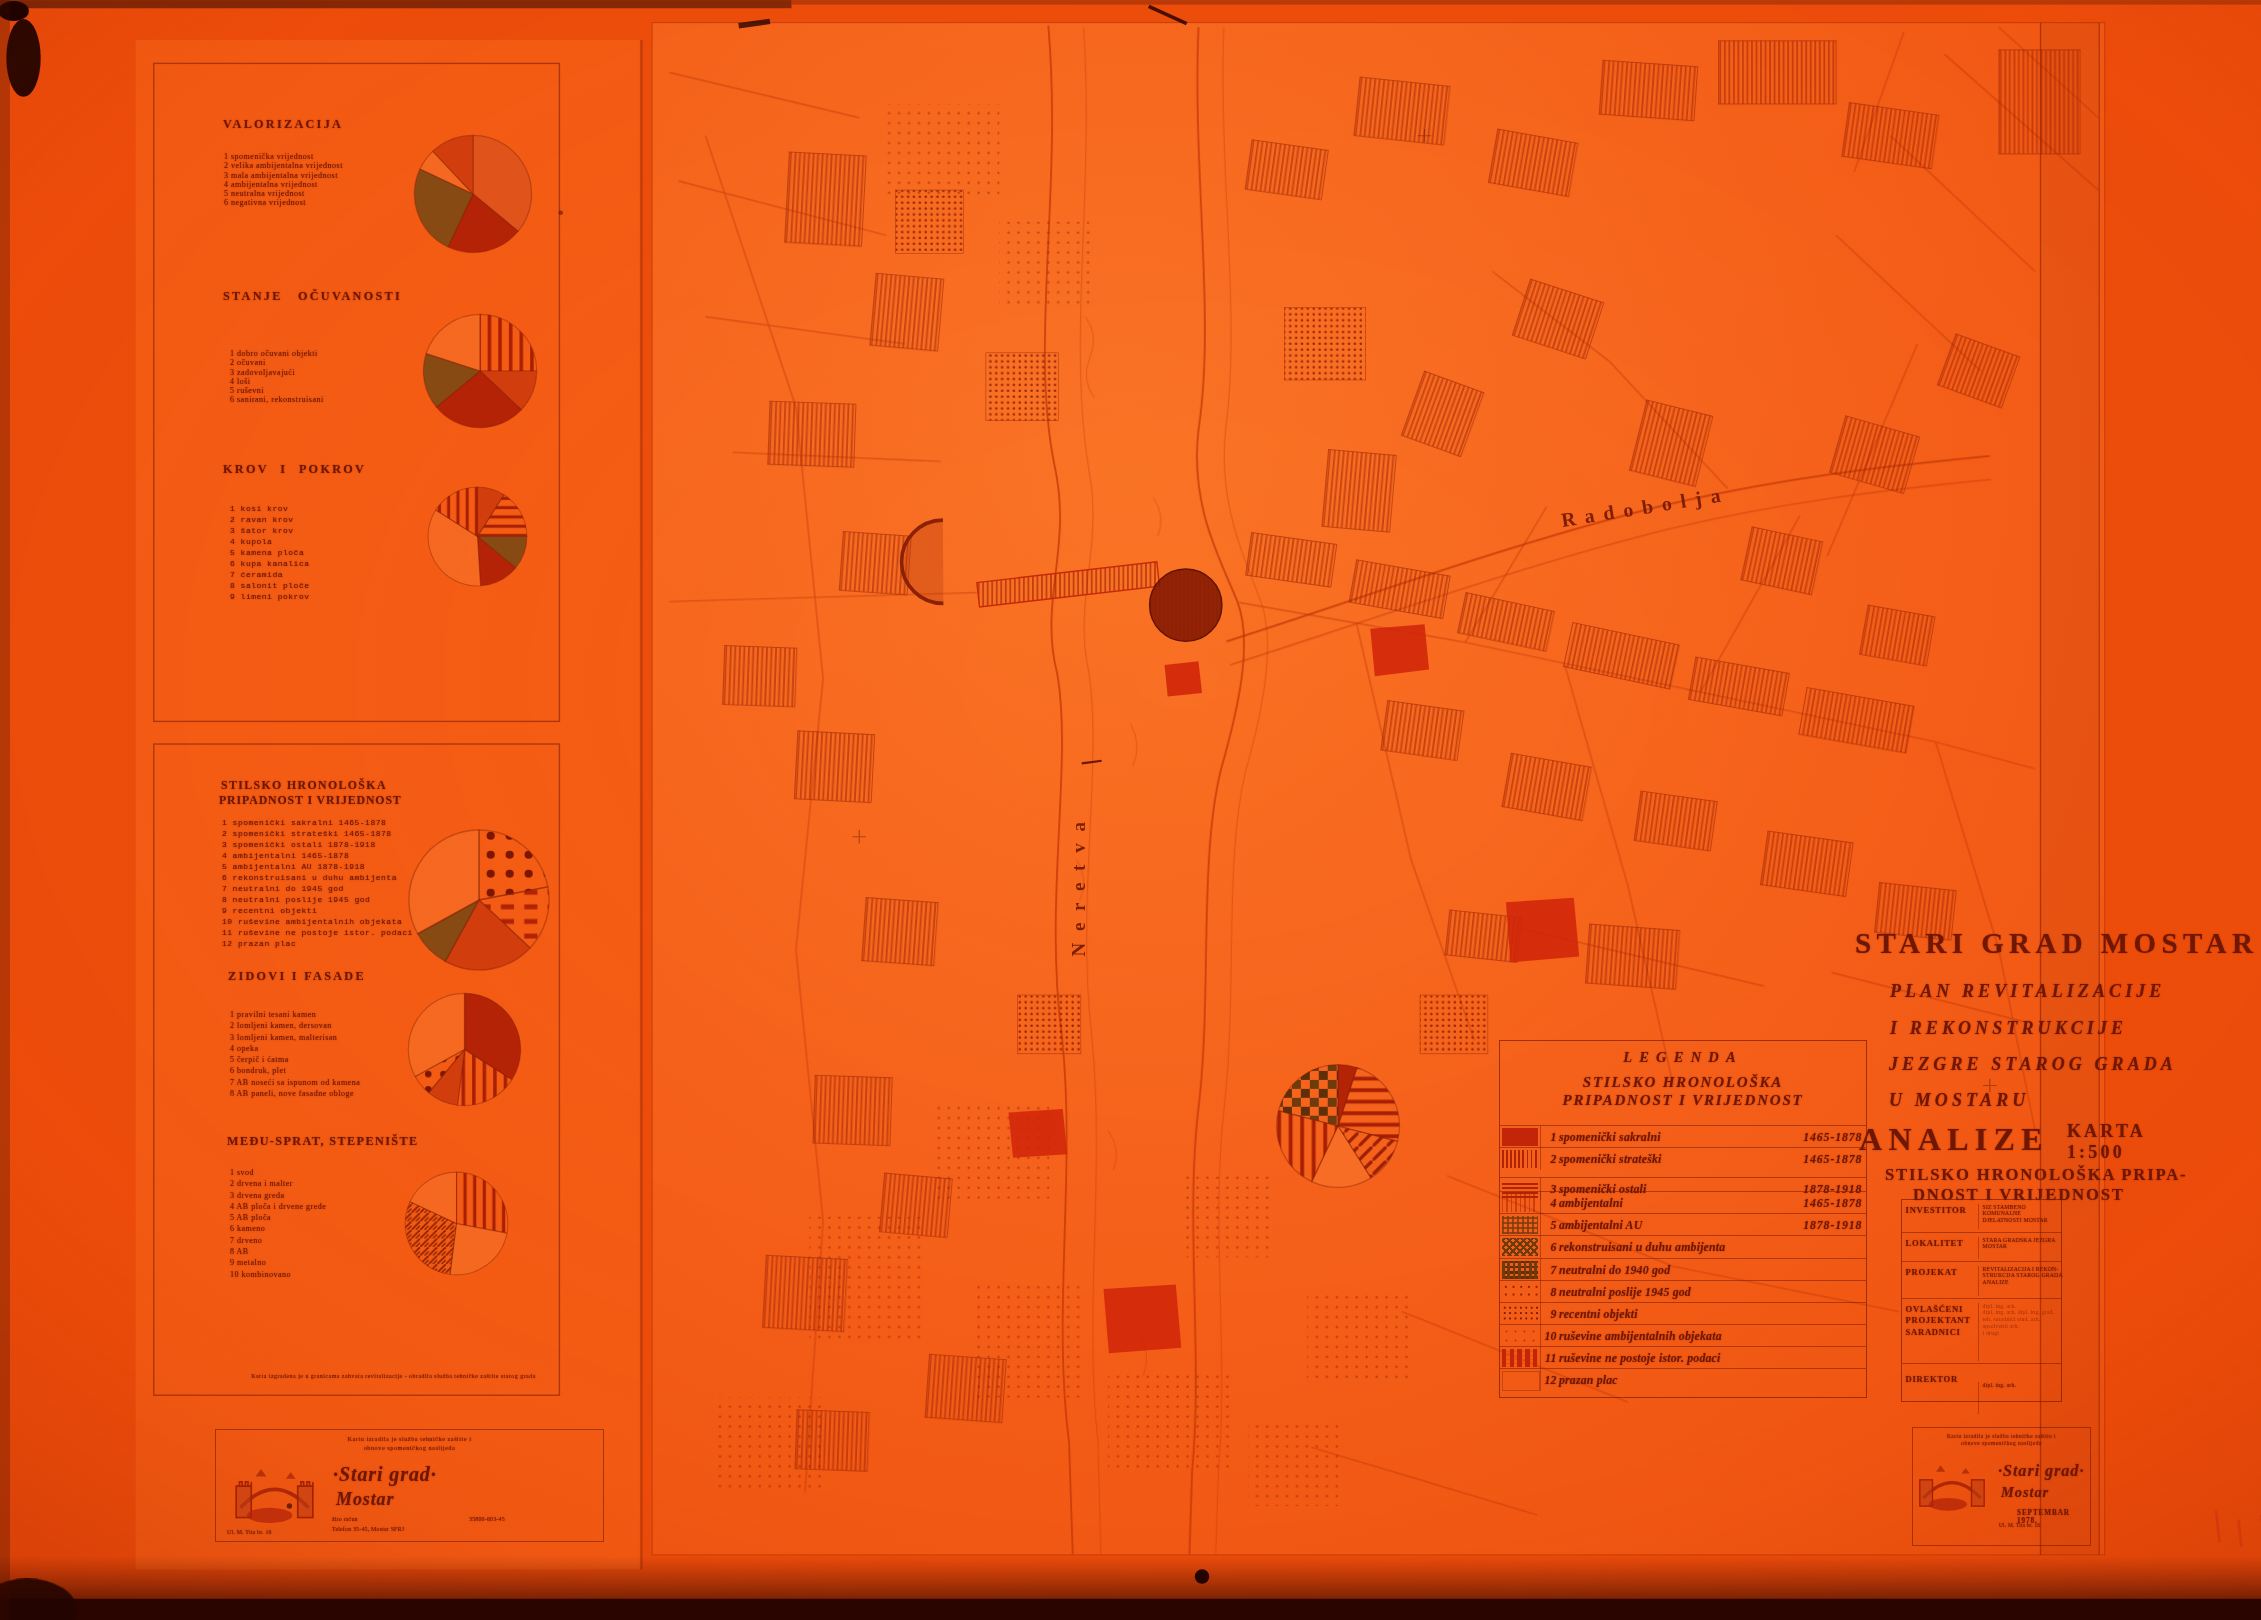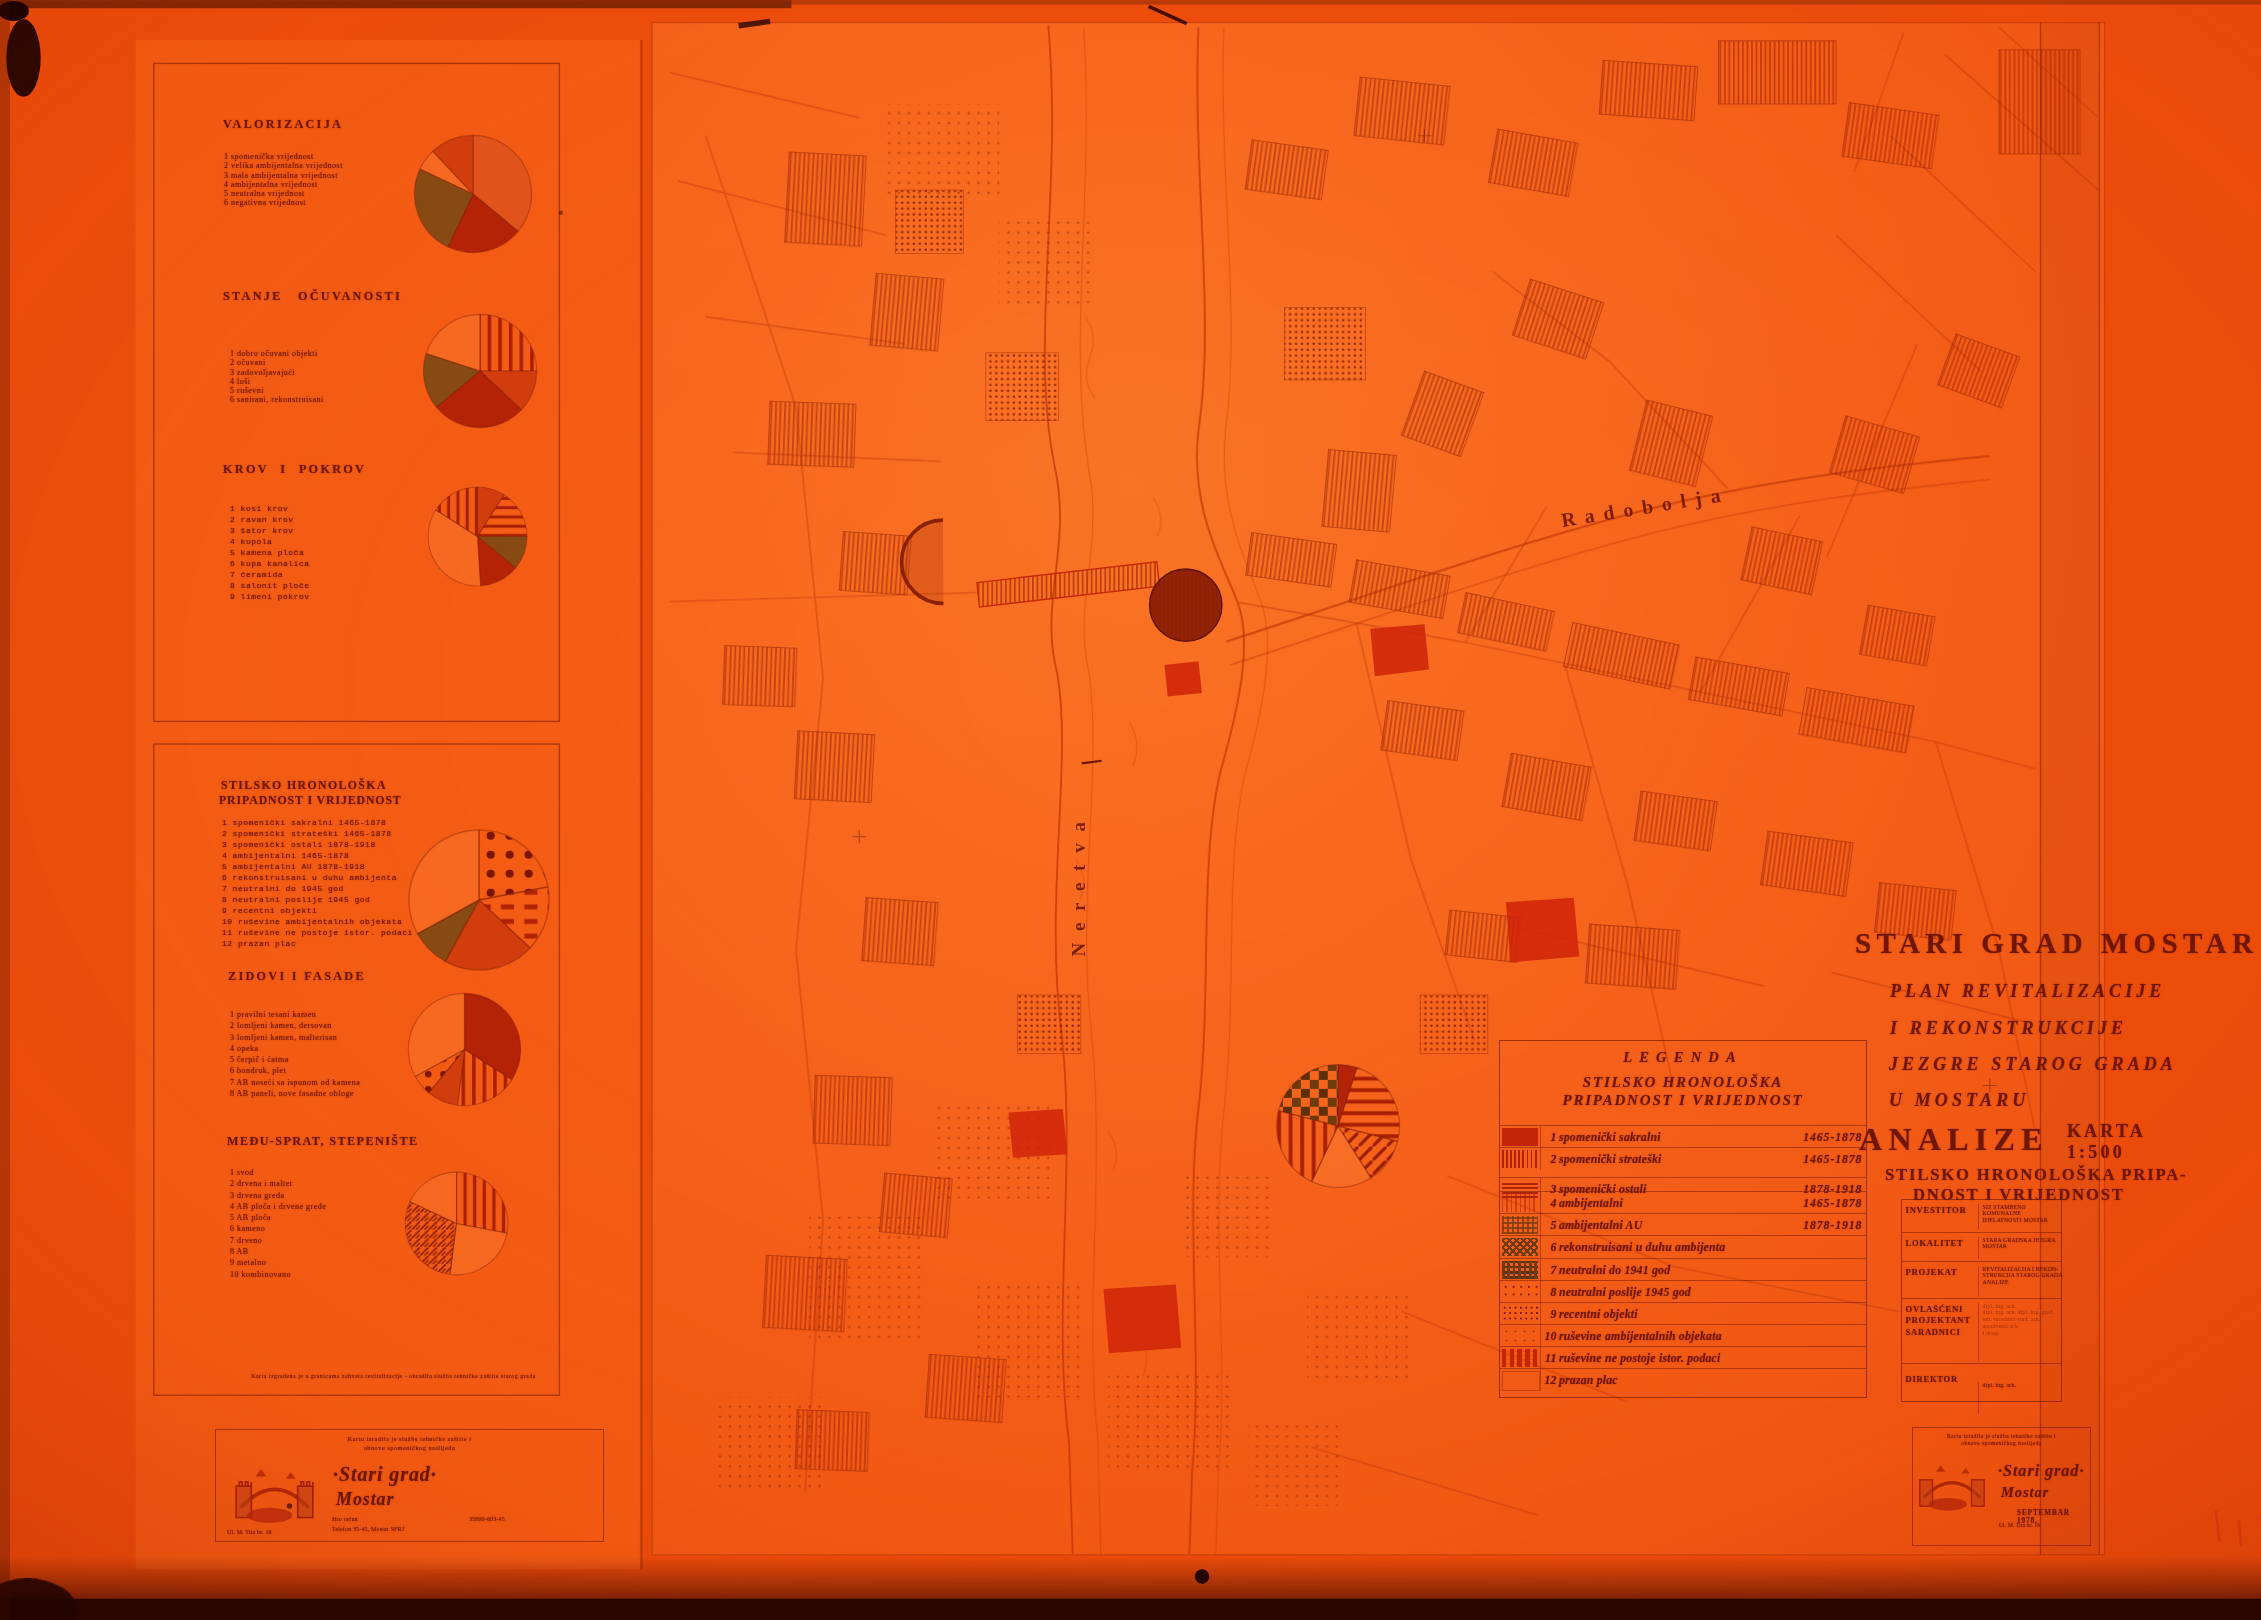--- a/index.html
+++ b/index.html
@@ -475,21 +475,21 @@
         <div class="lswc">
           <div class="sw sw-crossdark"></div>
         </div>
         <div class="llabel ink"><span class="lnum">6</span><span>rekonstruisani u duhu ambijenta</span></div>
         <div class="lyears ink"></div>
       </div>
     <div class="lrow" style="top:217px">
         <div class="lswc">
           <div class="sw sw-checker"></div>
         </div>
-        <div class="llabel ink"><span class="lnum">7</span><span>neutralni do 1941 god</span></div>
+        <div class="llabel ink"><span class="lnum">7</span><span>neutralni do 1940 god</span></div>
         <div class="lyears ink"></div>
       </div>
     <div class="lrow" style="top:239px">
         <div class="lswc">
           <div class="sw sw-dotsparse"></div>
         </div>
         <div class="llabel ink"><span class="lnum">8</span><span>neutralni poslije 1945 god</span></div>
         <div class="lyears ink"></div>
       </div>
     <div class="lrow" style="top:261px">

